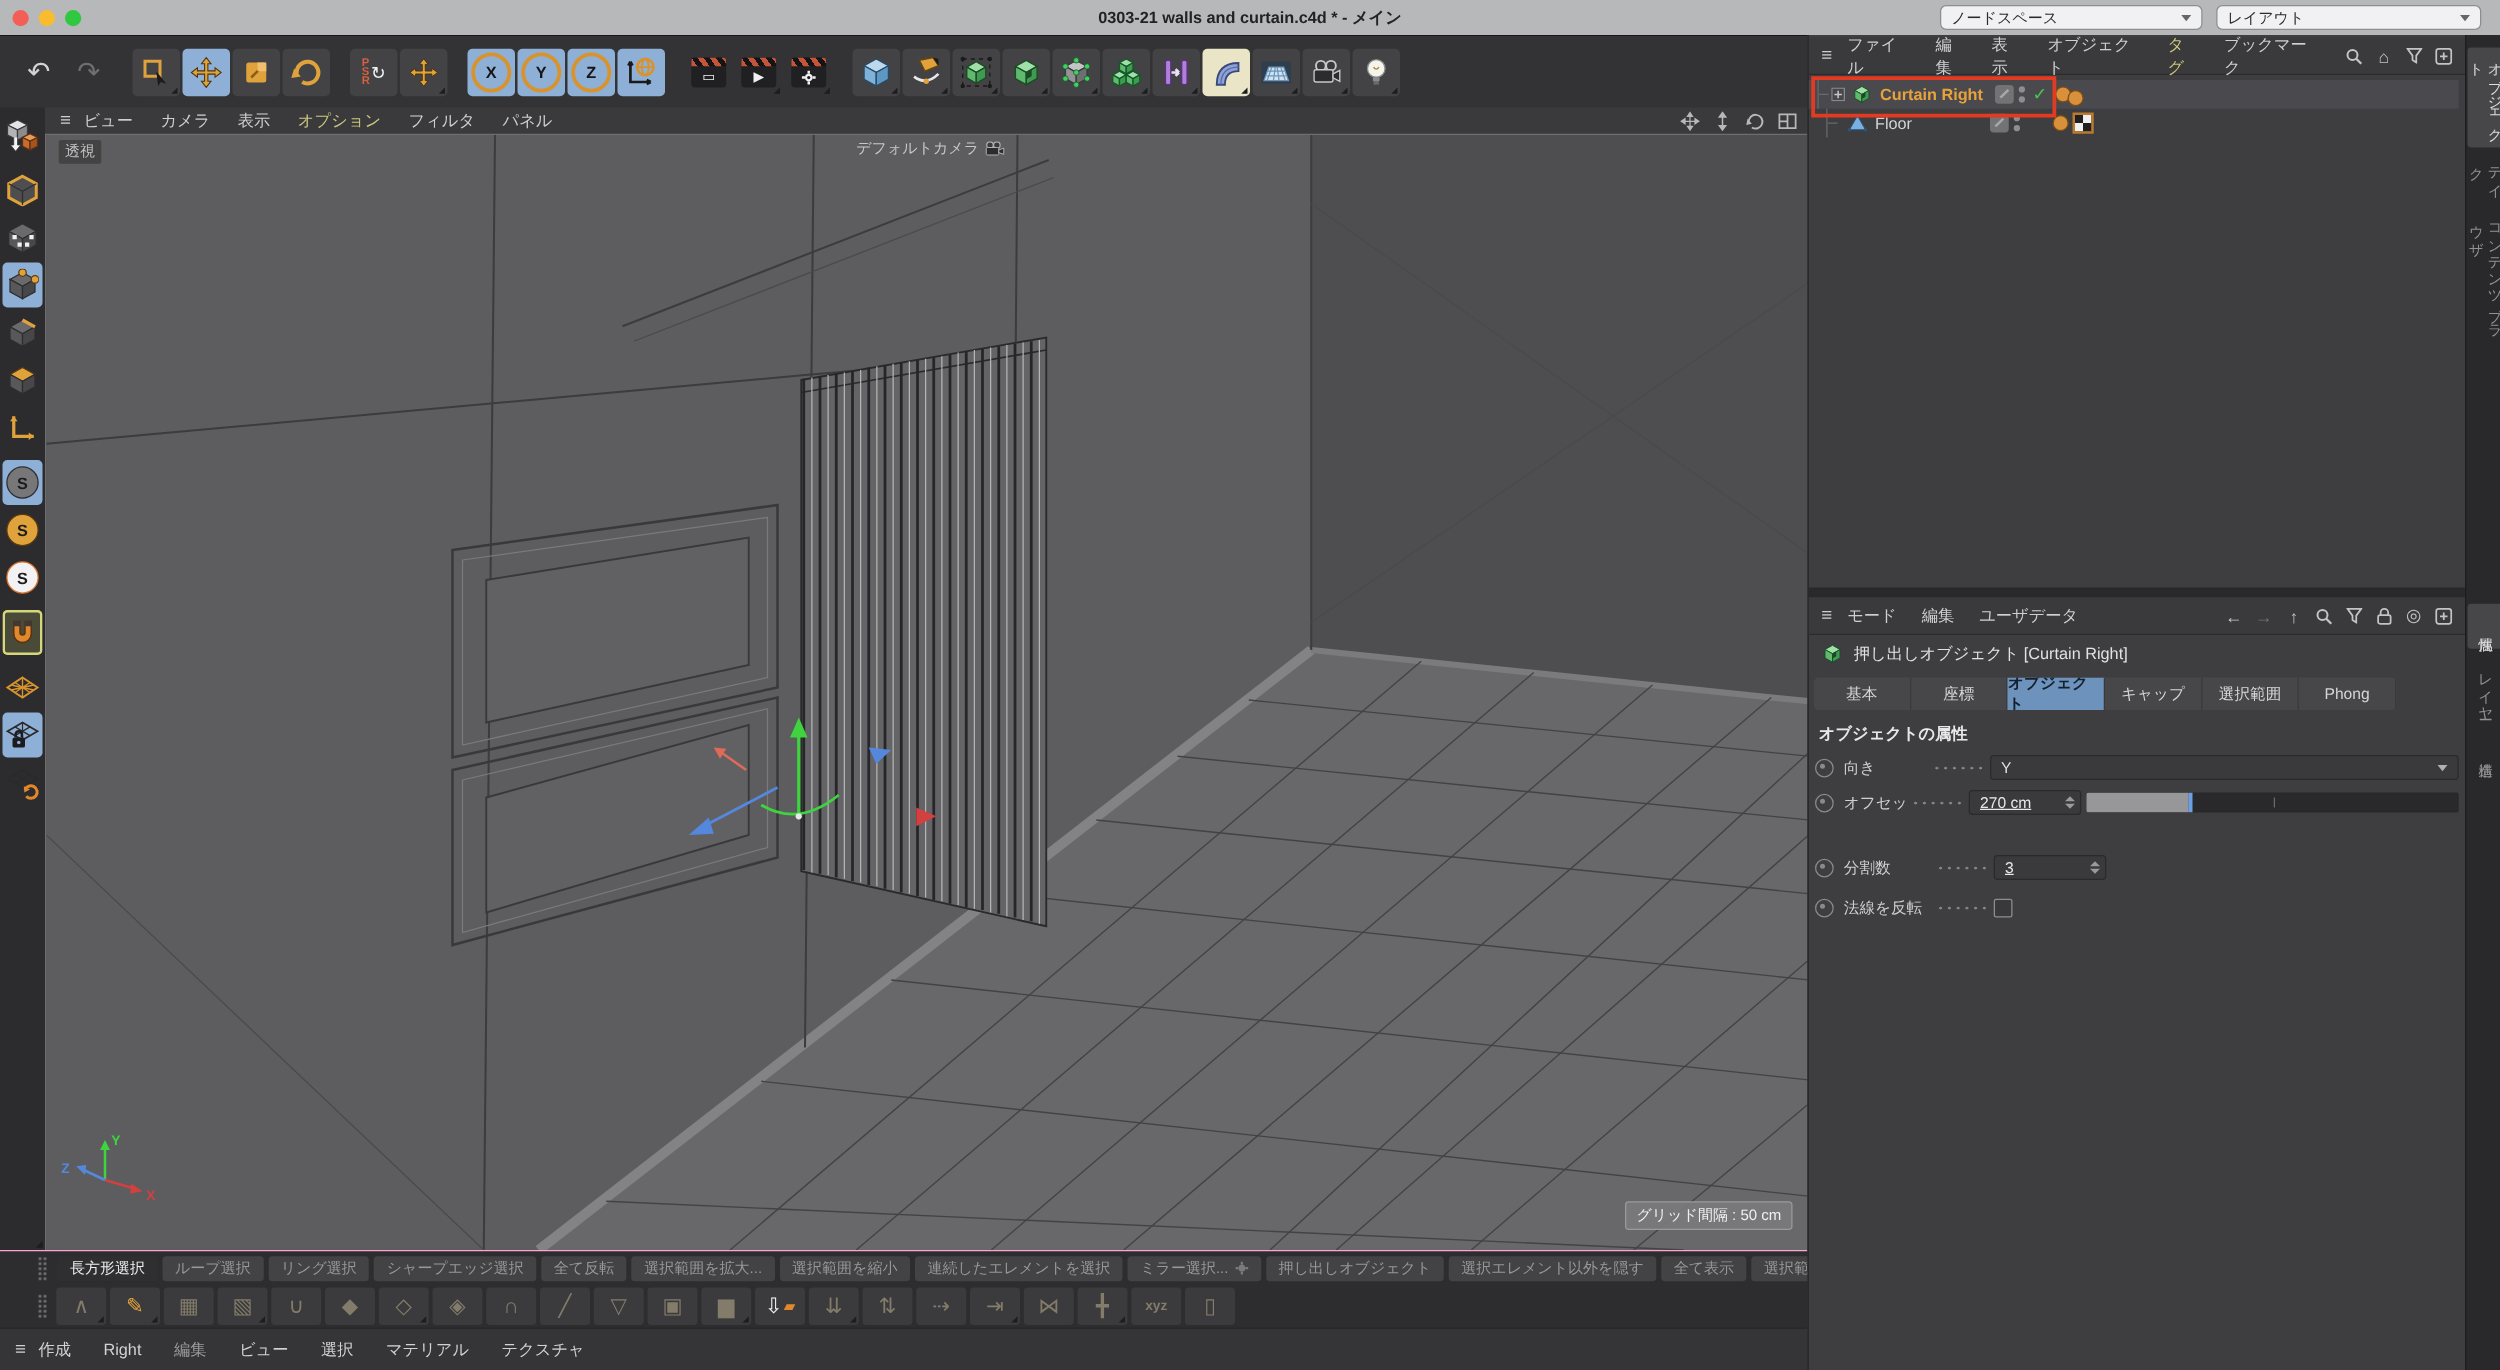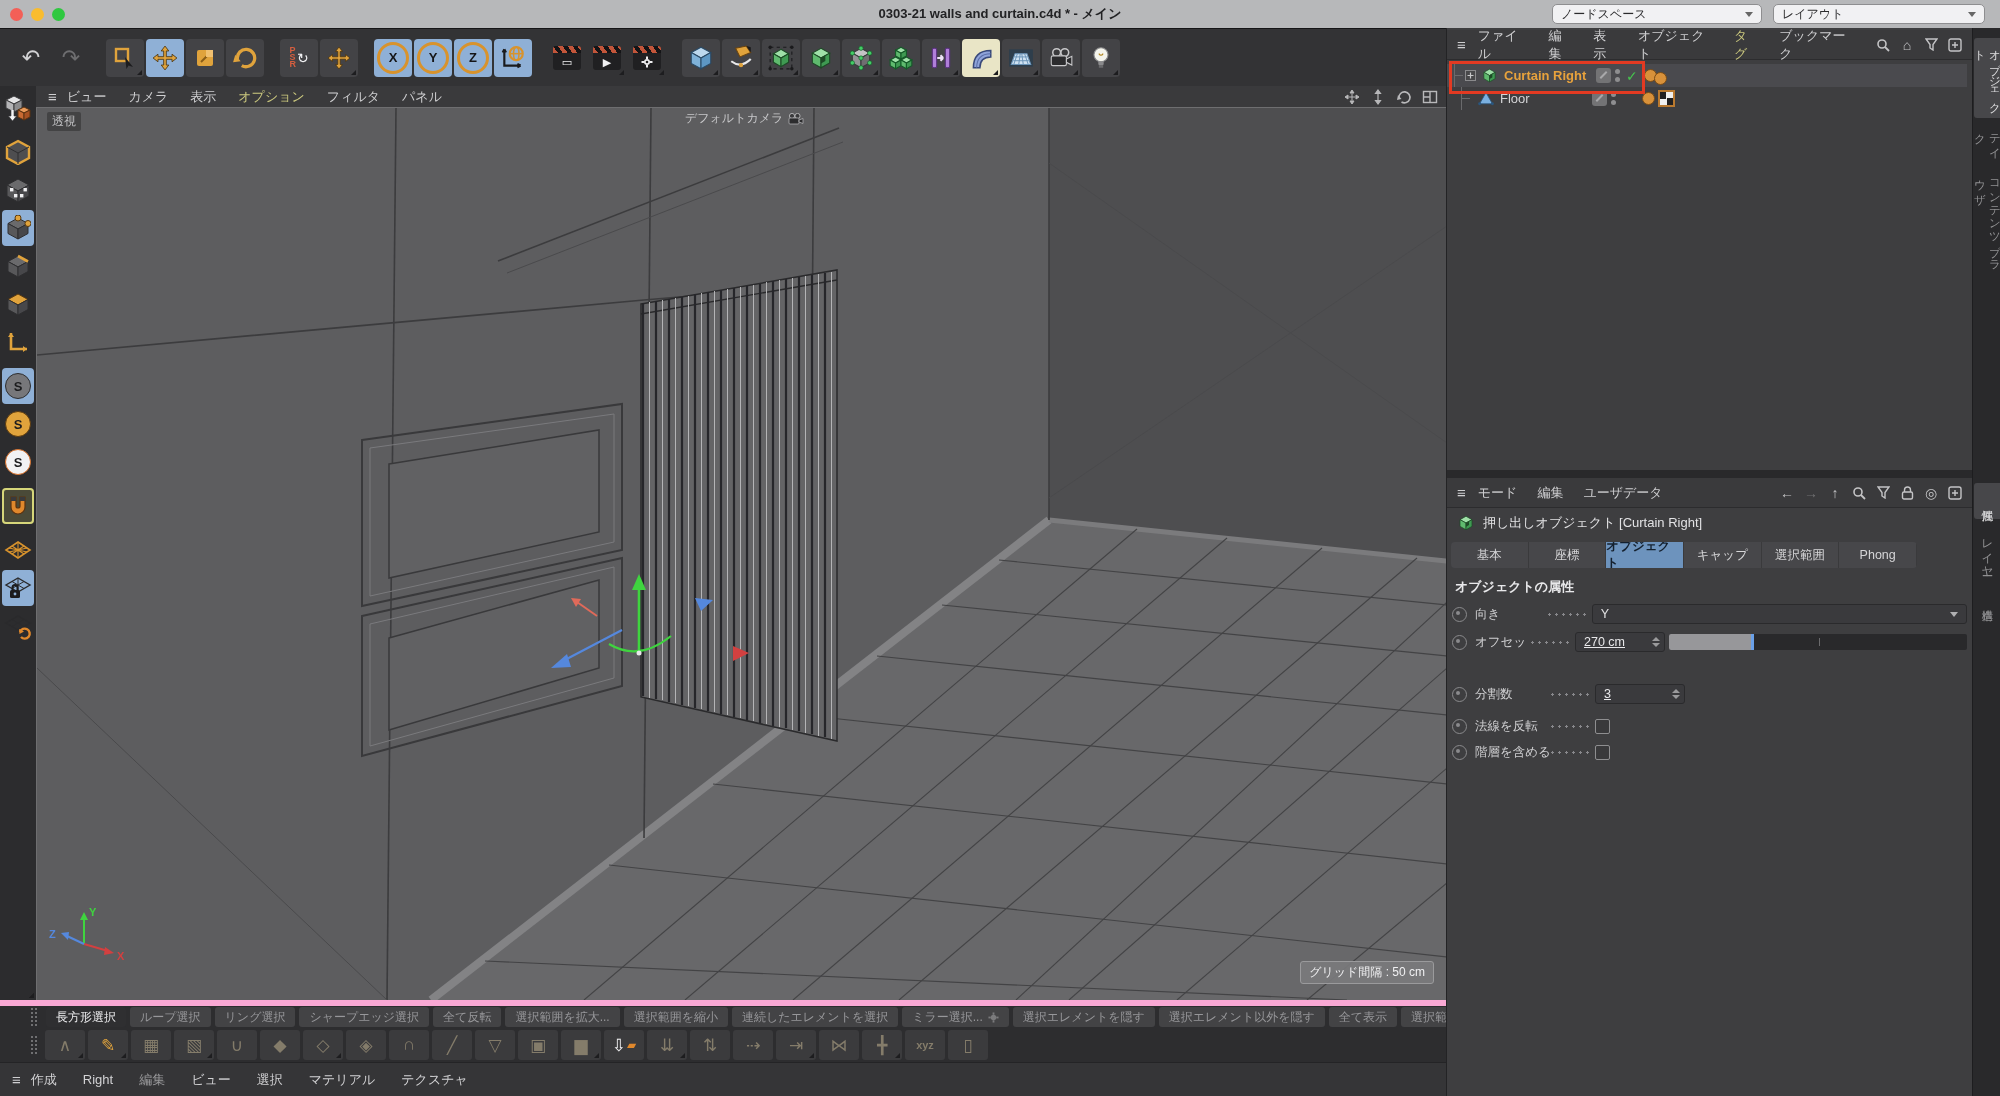--- a/index.html
+++ b/index.html
@@ -42,21 +42,21 @@
   .vpmenu .mi{margin-right:22px;}
   .mi.hl{color:#cbc87e;}
   .vp-nav{margin-left:auto;display:flex;gap:10px;margin-right:8px;align-items:center;}
   .vp-nav svg{display:block;}
   
   .viewport{left:36px;top:108px;width:1410px;height:892px;background:#565658;overflow:hidden;border-left:1px solid #6e6e70;box-sizing:border-box;}
   .vp-label{position:absolute;font-size:12px;color:#c2c2c4;background:rgba(62,62,64,.85);padding:1px 5px;border-radius:2px;}
   .grid-label{position:absolute;right:12px;bottom:16px;font-size:12px;color:#f0f0f2;background:rgba(122,122,124,.92);border:1px solid #9a9a9c;border-radius:3px;padding:2px 8px;}
   .camlabel{position:absolute;left:648px;top:2px;font-size:12px;color:#c8c8ca;display:flex;align-items:center;gap:5px;}
   
-  .selrow{left:0;top:1000px;width:1446px;height:28px;background:#2d2d2f;display:flex;align-items:center;padding-left:30px;box-sizing:border-box;gap:4px;border-top:6px solid #f9a8d4;}
+  .selrow{left:0;top:1000px;width:1446px;height:28px;background:#2d2d2f;display:flex;align-items:center;padding-left:30px;box-sizing:border-box;gap:4px;border-top:1px solid #f9a8d4;}
   .grip{width:8px;height:20px;background-image:radial-gradient(circle,#707072 1px,transparent 1.3px);background-size:4px 4px;margin-right:4px;flex:none;}
   .selbtn{height:20px;background:#434345;border-radius:3px;color:#97979a;font-size:12px;display:flex;align-items:center;padding:0 10px;white-space:nowrap;position:relative;flex:none;}
   .selbtn.on{background:#2f2f31;color:#ececee;}
   .selbtn.bold{color:#f2f2f4;font-weight:bold;}
   .toolrow{left:0;top:1028px;width:1446px;height:34px;background:#2d2d2f;display:flex;align-items:center;padding-left:30px;box-sizing:border-box;gap:3px;}
   .trcell{width:40px;height:30px;background:#3b3b3d;border-radius:3px;display:flex;align-items:center;justify-content:center;font-size:17px;color:#847c6a;position:relative;flex:none;}
   .trcell .sm{font-size:11px;font-weight:bold;}
   .pmenu{left:0;top:1062px;width:1446px;height:34px;background:#353537;display:flex;align-items:center;font-size:13px;color:#d2d2d4;border-top:1px solid #242426;box-sizing:border-box;}
   .pmenu .mi{margin-right:26px;}
   .pmenu .mi.dim{color:#9a9a9c;}
@@ -623,21 +623,21 @@
     <svg width="11" height="11" viewBox="0 0 12 12" style="margin-left:5px;">
         <circle cx="6" cy="6" r="3" fill="#7a7a7c"></circle>
         <g stroke="#7a7a7c" stroke-width="2">
           <path d="M6 0.5 V3"></path>
           <path d="M6 9 V11.5"></path>
           <path d="M0.5 6 H3"></path>
           <path d="M9 6 H11.5"></path>
         </g>
       </svg>
   </span>
-  <span class="selbtn">選択エレメントを隠す</span>
+  <span class="selbtn">押し出しオブジェクト</span>
   <span class="selbtn">選択エレメント以外を隠す</span>
   <span class="selbtn">全て表示</span>
   <span class="selbtn">選択範囲を記録</span>
   <span class="selbtn bold">選択範囲を読</span>
 </div>
 
 <div class="abs toolrow">
   <span class="grip"></span>
   <span class="trcell">
       <span>∧</span>
@@ -898,26 +898,20 @@
           <i class="dn"></i>
         </span>
       </span>
   </div>
   <div class="fieldrow" style="top:686px;">
     <span class="kf"></span>
     <span class="flabel">法線を反転</span>
       <span class="leader"></span>
     <span class="cbox"></span>
   </div>
-  <div class="fieldrow" style="top:712px;">
-    <span class="kf"></span>
-    <span class="flabel">階層を含める</span>
-      <span class="leader"></span>
-    <span class="cbox"></span>
-  </div>
 </div>
 
 <div class="abs rstrip">
   <span class="vtab on" style="top:10px;height:80px;">オブジェクト</span>
   <span class="vtab" style="top:94px;height:42px;">テイク</span>
   <span class="vtab" style="top:140px;height:110px;">コンテンツブラウザ</span>
   <span class="vtab on" style="top:455px;height:36px;">属性</span>
   <span class="vtab" style="top:495px;height:56px;">レイヤー</span>
   <span class="vtab" style="top:555px;height:36px;">構造</span>
 </div>

